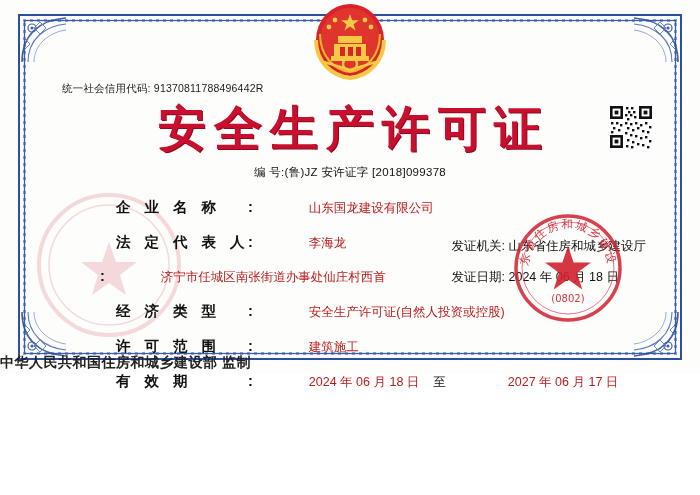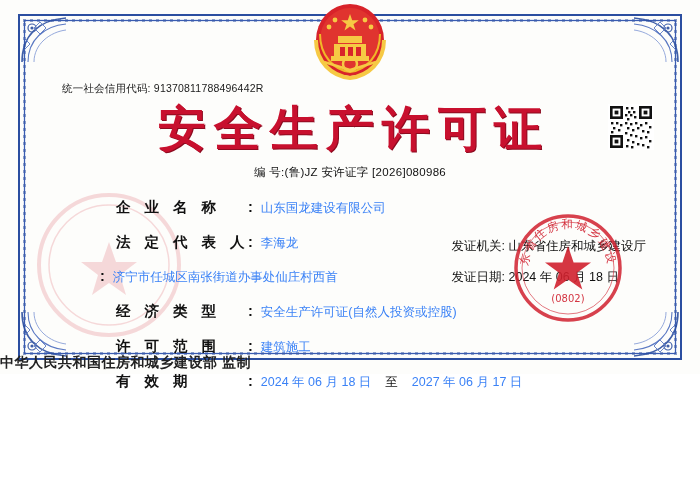--- a/index.html
+++ b/index.html
@@ -147,21 +147,22 @@
     margin-left: 16px;
   }
   .field-colon {
     flex: 0 0 auto;
     font-weight: bold;
     font-size: 14.5px;
     margin-right: 8px;
   }
   .field-value {
     font-size: 12.5px;
-    color: #3b82f6;
+    color: #b91c1c;
+    margin-left: 48px;
   }
   .valid-sep {
     margin: 0 14px;
     font-size: 12.5px;
   }
 
   .issuer {
     position: absolute;
     right: 14px;
     bottom: 44px;
@@ -360,21 +361,21 @@
           <rect x="34" y="40" width="2.4" height="2.4"></rect>
             <rect x="18" y="41" width="2.4" height="2.4"></rect>
           <rect x="23" y="42" width="2.4" height="2.4"></rect>
             <rect x="39" y="42" width="2.4" height="2.4"></rect>
         </g>
       </svg>
     </div>
 
     <div class="title">安全生产许可证</div>
 
-    <div class="serial">编 号:(鲁)JZ 安许证字 [2026]080986</div>
+    <div class="serial">编 号:(鲁)JZ 安许证字 [2018]099378</div>
 
     <div class="fields">
 
       <div class="field-row">
         <span class="field-label">企 业 名 称</span>
         <span class="field-colon">:</span>
         <span class="field-value">山东国龙建设有限公司</span>
       </div>
 
       <div class="field-row">

